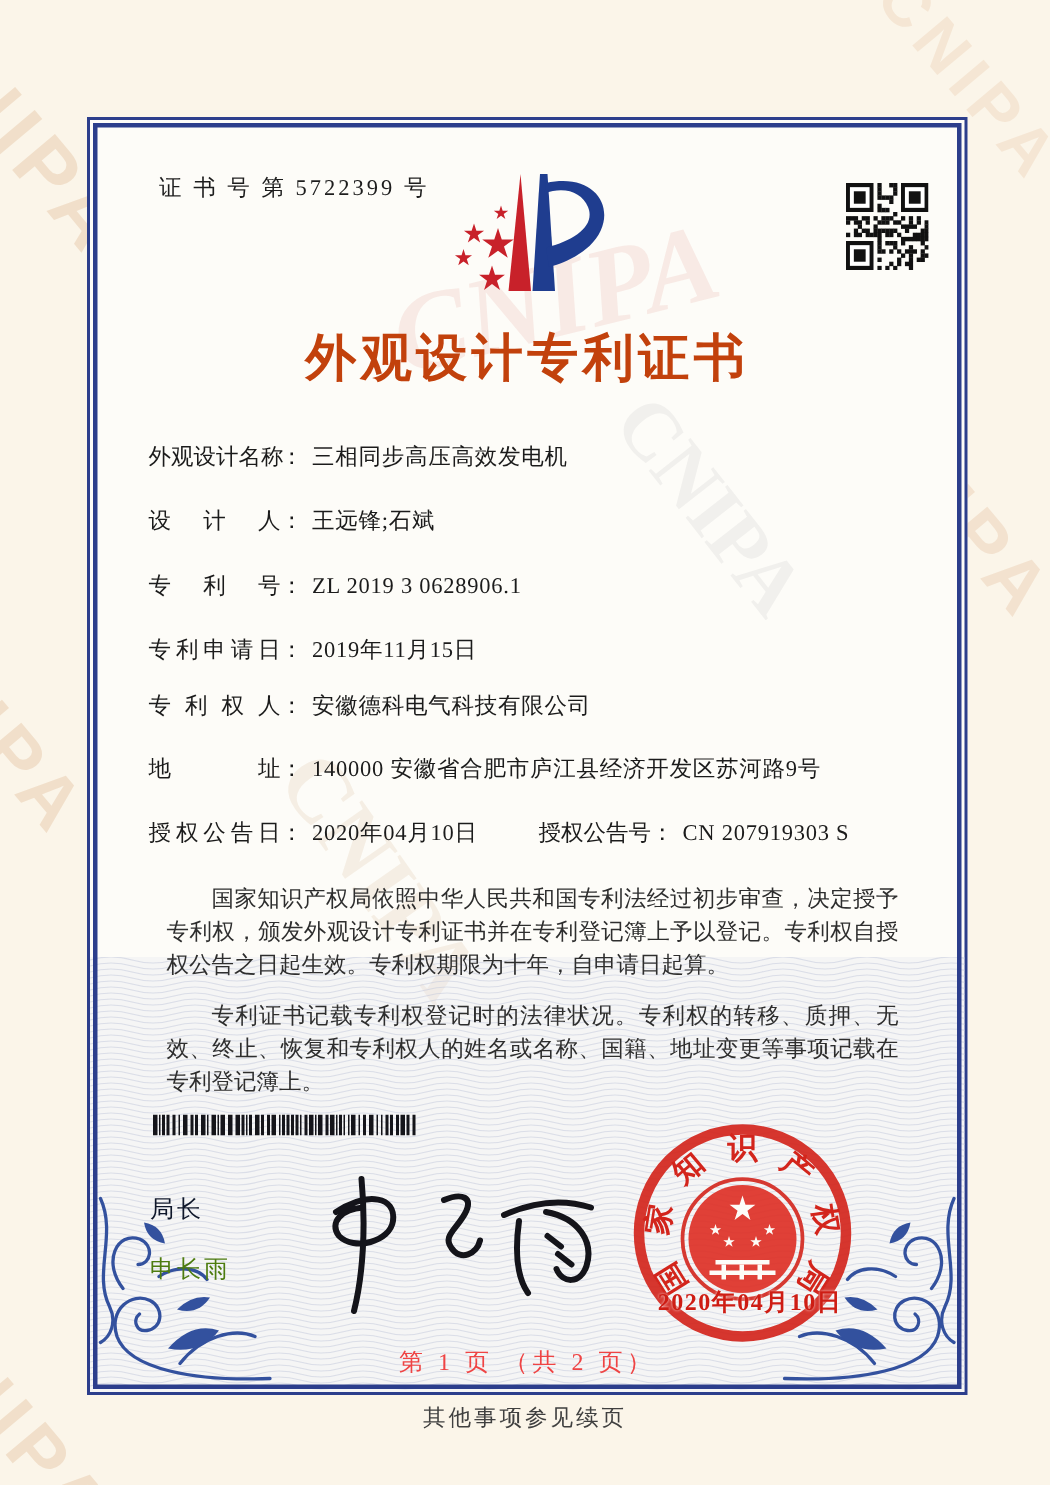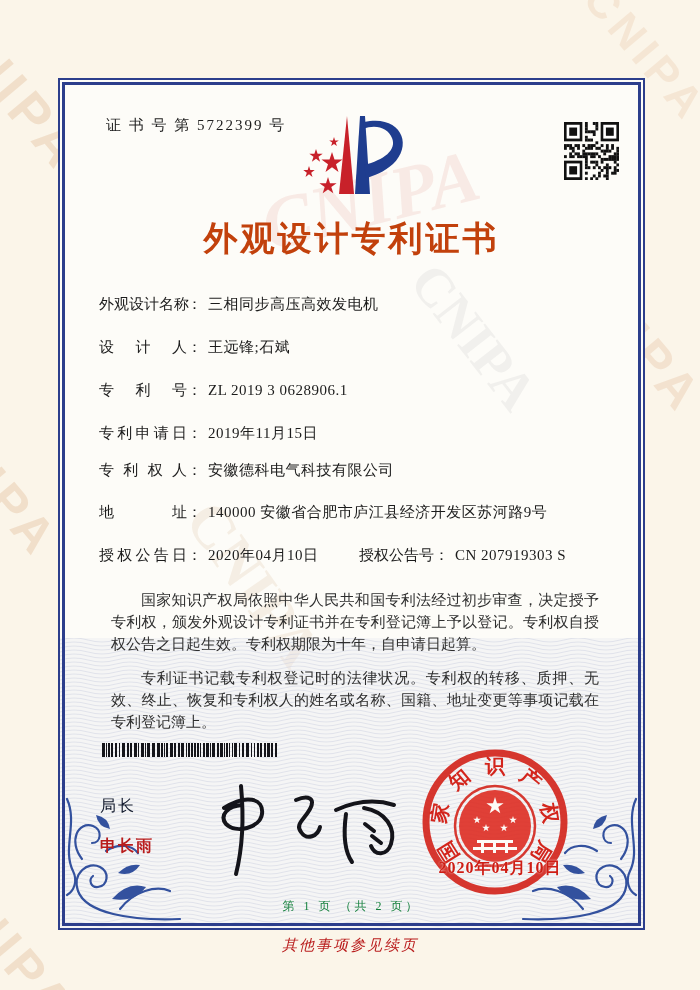--- a/index.html
+++ b/index.html
@@ -55,36 +55,36 @@
   
   .band{position:absolute;left:0;bottom:0;width:583px;height:290px;z-index:2;background:rgba(228,230,239,.30);}
   .flourish{position:absolute;bottom:0;width:125px;height:225px;z-index:2;}
   .flourish.left{left:0;}
   .flourish.right{right:0;transform:scaleX(-1);}
   
   .barcode{position:absolute;left:42px;top:663px;width:178px;height:14px;z-index:3;}
   
   .sig-title{position:absolute;left:40px;top:716px;font-size:16px;color:#0f172a;z-index:3;
     font-family:"Liberation Sans",sans-serif;letter-spacing:2px;}
-  .sig-name{position:absolute;left:40px;top:756px;font-size:16px;color:#b91c1c;z-index:3;
-    font-family:"Liberation Sans",sans-serif;letter-spacing:2px;font-weight:bold;}
+  .sig-name{position:absolute;left:40px;top:756px;font-size:16px;color:#4d7c0f;z-index:3;
+    font-family:"Liberation Sans",sans-serif;letter-spacing:2px;}
   .sig-script{position:absolute;left:148px;top:700px;width:195px;height:100px;z-index:3;}
   
   .seal{position:absolute;left:361px;top:668px;width:148px;height:148px;z-index:4;}
   .seal svg{position:absolute;left:0;top:0;}
   .seal-char{position:absolute;font-size:20px;font-weight:bold;color:#d3251c;width:20px;height:22px;
     text-align:center;line-height:22px;}
   .seal-date{position:absolute;left:355px;top:778px;width:170px;text-align:center;z-index:5;
     font-size:16px;font-weight:bold;color:#ce1d14;letter-spacing:1px;
     text-shadow:0 0 2px rgba(255,255,255,.8);}
   
-  .page-num{position:absolute;left:0;top:818px;width:100%;text-align:center;font-size:12px;
-    color:#15803d;letter-spacing:3px;z-index:3;}
+  .page-num{position:absolute;left:0;top:818px;width:100%;text-align:center;font-size:16px;
+    color:#ef4444;letter-spacing:3px;z-index:3;}
   .footer-note{position:absolute;left:0;top:936px;width:100%;text-align:center;font-size:15px;
-    color:#b91c1c;letter-spacing:2px;z-index:2;font-style:italic;}
+    color:#404040;letter-spacing:2px;z-index:2;}
 </style>
 </head>
 <body>
 
 <div class="wm wm-tl">CNIPA</div>
 <div class="wm wm-lm">CNIPA</div>
 <div class="wm wm-bl">CNIPA</div>
 <div class="wm wm-rm">CNIPA</div>
 <div class="wm wm-tr">CNIPA</div>
 

